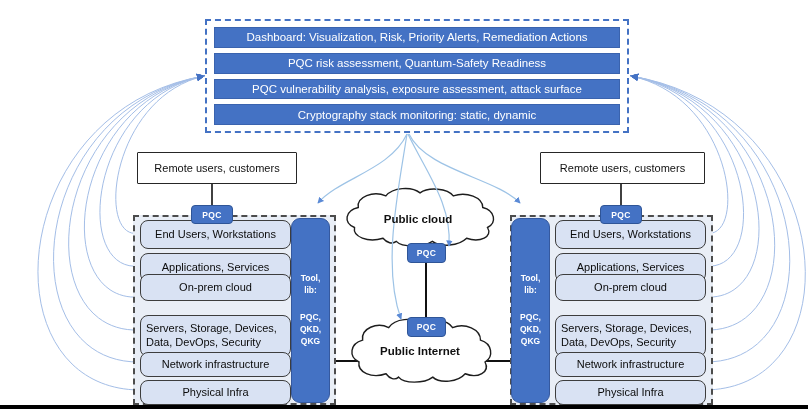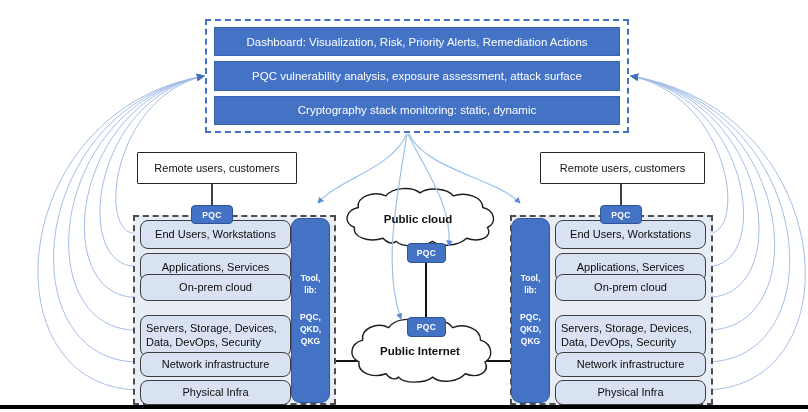--- a/index.html
+++ b/index.html
@@ -134,20 +134,21 @@
     <g>
       <path class="ccurve" marker-end="url(#mLight)" d="M 407 134 C 390 170 340 178 318 203"></path>
       <path class="ccurve" marker-end="url(#mLight)" d="M 409 134 C 426 170 496 178 520 203"></path>
       <path class="ccurve" marker-end="url(#mLight)" d="M 408 134 C 426 172 452 204 449 246"></path>
       <path class="ccurve" marker-end="url(#mLight)" d="M 407 134 C 398 192 382 266 401 319"></path>
     </g>
   </svg>
 
   <div class="dashboard">
     <div class="dbar">Dashboard: Visualization, Risk, Priority Alerts, Remediation Actions</div>
+    <div class="dbar">PQC risk assessment, Quantum-Safety Readiness</div>
     <div class="dbar">PQC vulnerability analysis, exposure assessment, attack surface</div>
     <div class="dbar">Cryptography stack monitoring: static, dynamic</div>
   </div>
 
   <div class="remote l">Remote users, customers</div>
   <div class="remote r">Remote users, customers</div>
 
   <div class="container l">
     <div class="sbox b1">End Users, Workstations</div>
     <div class="sbox b2">Applications, Services</div>

